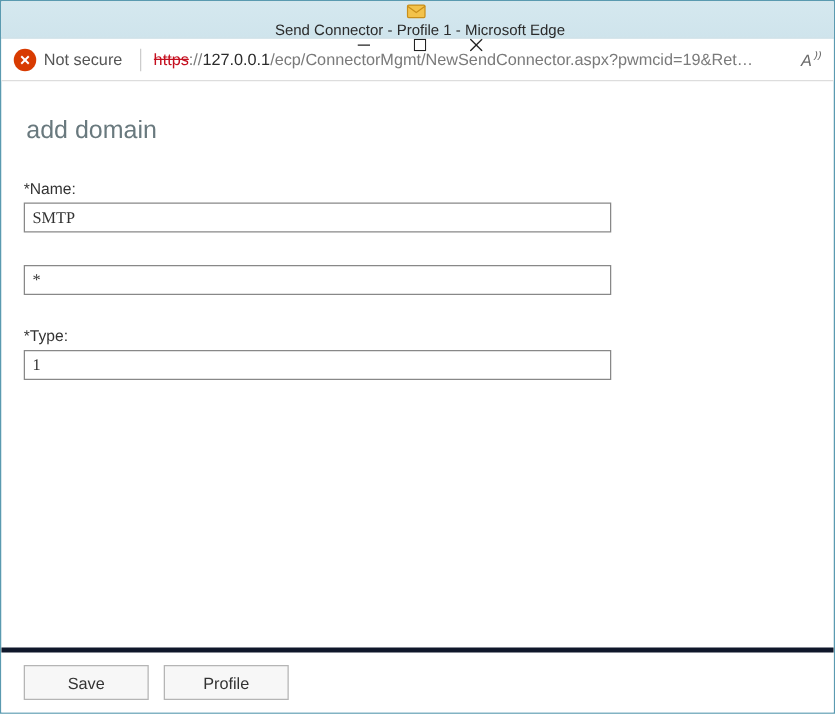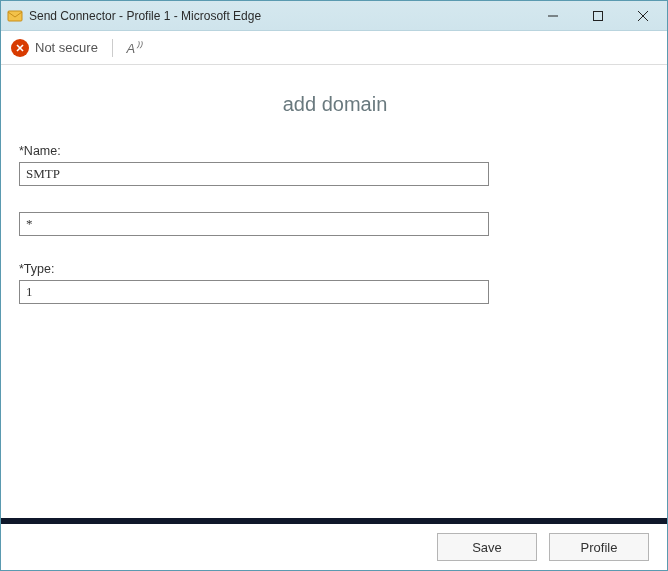--- a/index.html
+++ b/index.html
@@ -13,20 +13,21 @@
   }
   .titlebar {
     height: 30px;
     background: linear-gradient(#d5e8ef, #cfe4ec);
     display: flex;
     align-items: center;
     padding: 0 2px 0 6px;
     font-size: 12px;
     color: #2b2b2b;
     border-bottom: 1px solid #b9d4de;
+    flex-direction: column;
   }
   .titlebar .app-icon {
     width: 16px; height: 16px;
     margin-right: 6px;
     display: inline-flex;
     align-items: center;
     justify-content: center;
   }
   .titlebar .title-text {
     flex: 0 0 auto;
@@ -98,21 +99,20 @@
   .content {
     position: relative;
     padding: 22px 18px 0 18px;
     height: calc(100% - 30px - 34px);
   }
   .page-title {
     font-size: 20px;
     font-weight: 400;
     color: #69797e;
     margin: 6px 0 28px 2px;
-    text-align: center;
   }
   .field { margin-bottom: 26px; }
   .field-label {
     font-size: 12.5px;
     color: #333;
     margin-bottom: 4px;
     display: block;
   }
   .text-input {
     width: 470px;
@@ -122,23 +122,22 @@
     font-family: Liberation Serif, serif;
     font-size: 13px;
     color: #333;
     outline: none;
     background: #fff;
   }
   .footer {
     position: absolute;
     left: 0; right: 0; bottom: 0;
     height: 52px;
-    border-top: 6px solid #0f172a;
-    display: flex;
-    justify-content: flex-end;
+    border-top: 4px solid #0f172a;
+    display: flex;
     align-items: center;
     gap: 12px;
     padding: 0 18px;
     background: #fff;
   }
   .btn {
     width: 100px;
     height: 28px;
     border: 1px solid #b5b5b5;
     background: #f7f7f7;
@@ -182,20 +181,23 @@
 
 <div class="addrbar">
   <span class="security-icon">
     <svg width="10" height="10" viewBox="0 0 10 10">
         <line x1="2" y1="2" x2="8" y2="8" stroke="#fff" stroke-width="1.6"></line>
         <line x1="8" y1="2" x2="2" y2="8" stroke="#fff" stroke-width="1.6"></line>
       </svg>
   </span>
   <span class="sec-text">Not secure</span>
   <span class="vdiv"></span>
+  <span class="url">
+    <span class="proto">https</span><span>://</span><span class="host">127.0.0.1</span><span>/ecp/ConnectorMgmt/NewSendConnector.aspx?pwmcid=19&amp;Ret…</span>
+  </span>
   <span class="read-aloud">A⁾⁾</span>
 </div>
 
 <div class="content">
   <h1 class="page-title">add domain</h1>
 
   <div class="field">
     <label class="field-label">*Name:</label>
     <input class="text-input" type="text" value="SMTP" style="">
   </div>

